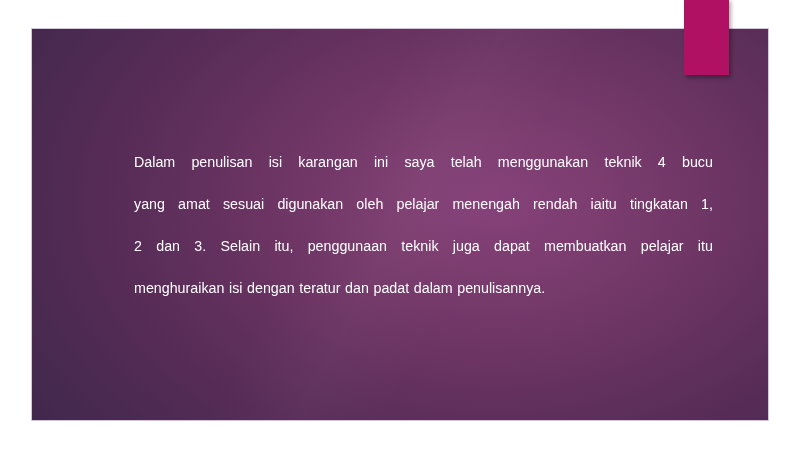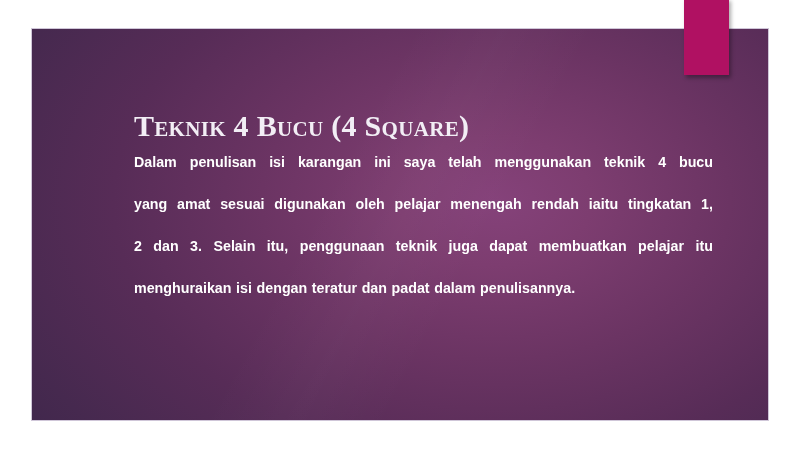--- a/index.html
+++ b/index.html
@@ -89,21 +89,20 @@
     letter-spacing: 0.3px;
     color: #f2eef5;
     white-space: nowrap;
   }
 
   #body-text {
     position: absolute;
     left: 102px;
     top: 122px;
     width: 579px;
-    font-weight: bold;
   }
 
   .body-line {
     display: block;
     height: 42px;
     line-height: 22px;
     font-family: "Liberation Sans Narrow", "Liberation Sans", sans-serif;
     font-size: 15.5px;
     color: #ffffff;
     text-align: justify;
@@ -129,21 +128,20 @@
   }
 </style>
 </head>
 <body>
 
 <div id="canvas">
 
   <div id="slide">
     <div id="slide-sheen"></div>
 
-    <h1 id="title">Teknik 4 Bucu (4 Square)</h1>
 
     <div id="body-text">
       <span class="body-line justified">
           <span class="jw">Dalam</span>
           <span class="jw">penulisan</span>
           <span class="jw">isi</span>
           <span class="jw">karangan</span>
           <span class="jw">ini</span>
           <span class="jw">saya</span>
           <span class="jw">telah</span>

